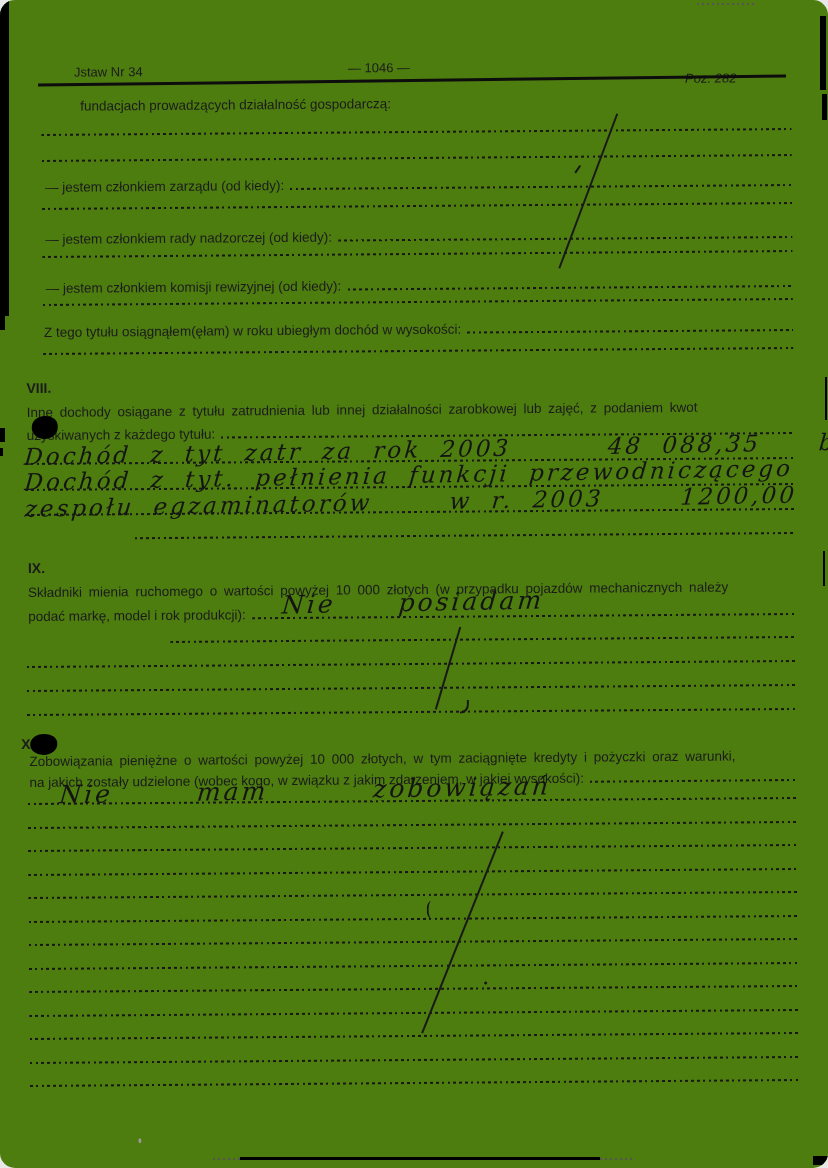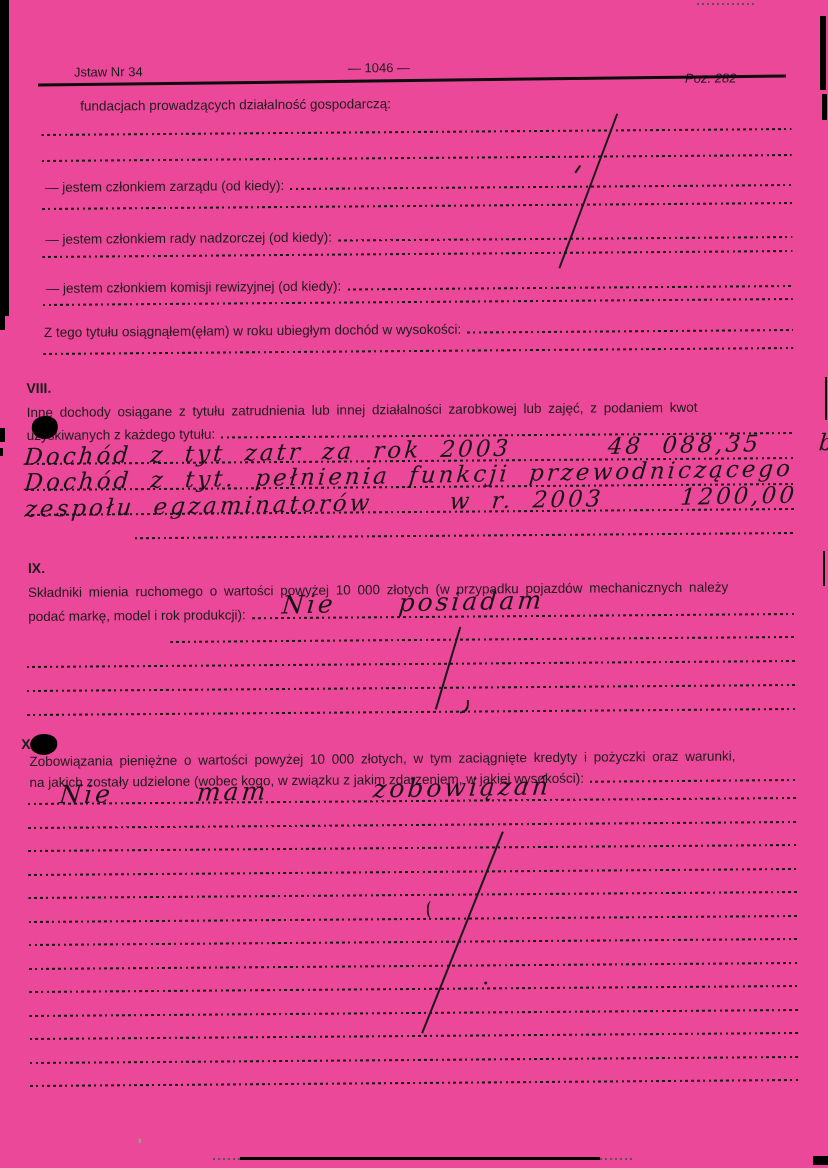--- a/index.html
+++ b/index.html
@@ -1,19 +1,19 @@
 <!DOCTYPE html>
 <html><head>
 <meta charset="utf-8">
 <style>
   html,body { margin:0; padding:0; background:#e8e8e8; }
   .page {
     position:relative; width:828px; height:1168px; margin:0 auto;
-    background:#ec4899; overflow:hidden;
-    font-family:"Liberation Sans", sans-serif; color:#1b1b1b;
+    background:#4d7c0f; overflow:hidden;
+    font-family:"Liberation Sans", sans-serif; color:#1b1b1b;border-radius:15px;
   }
   .content { position:absolute; inset:0; transform:rotate(-0.45deg); }
   .abs { position:absolute; }
   .ptext { font-size:13.5px; line-height:17px; white-space:nowrap; }
   .ptext-wide { font-size:13.5px; line-height:17px; word-spacing:3px; white-space:nowrap; }
   .sec-label { font-size:14px; font-weight:bold; }
   .hdr { font-size:13px; }
   .rule { position:absolute; background:#0d0d0d; }
   .dotline {
     position:absolute; height:2px;

